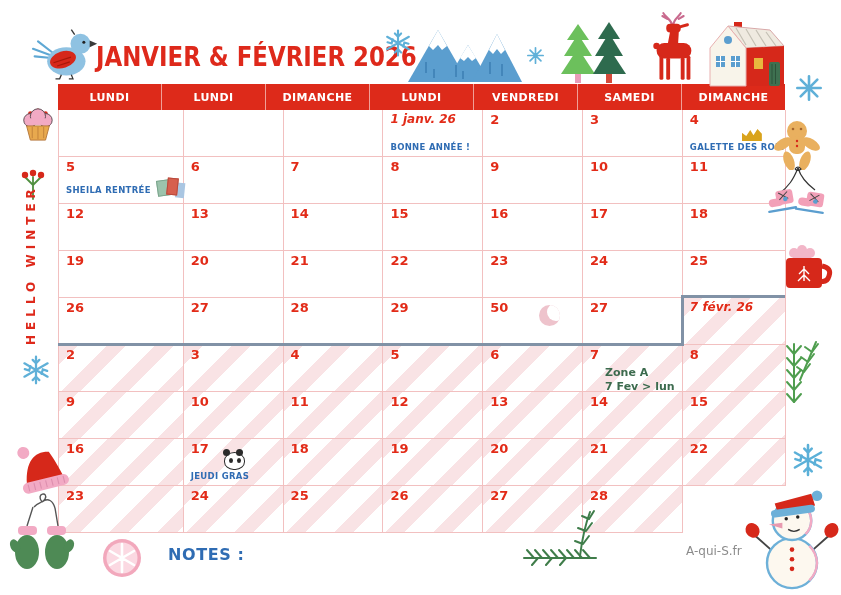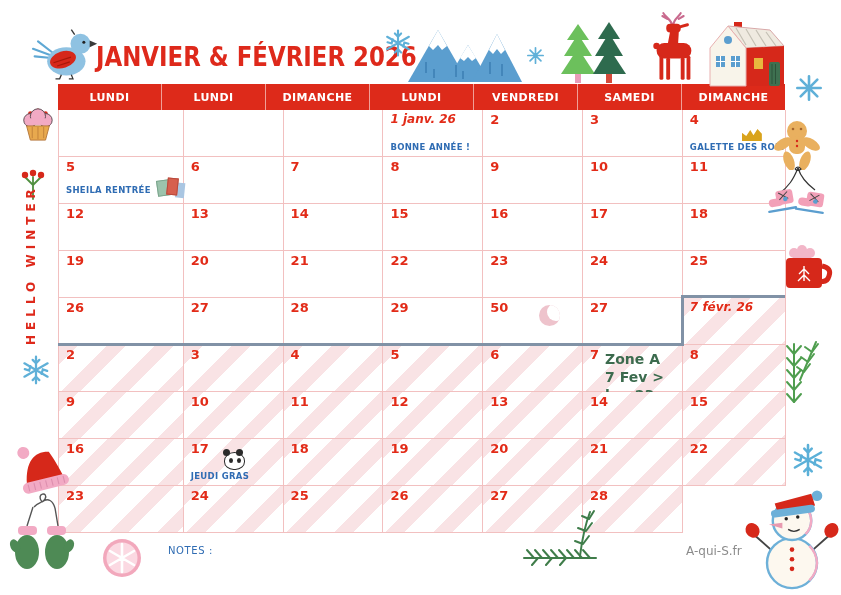--- a/index.html
+++ b/index.html
@@ -20,21 +20,21 @@
   .grid{position:absolute;left:58px;top:110px;width:727px;height:423px;display:grid;
     grid-template-columns:repeat(6,1fr);grid-template-rows:repeat(9,47px);
     border-left:1px solid #f2c0c0;z-index:1}
   .cell{position:relative;display:flex;flex-direction:column;box-sizing:border-box;
     border-right:1px solid #f2c0c0;border-bottom:1px solid #f2c0c0;overflow:visible}
   .cell.striped{background:repeating-linear-gradient(135deg,#f9e3e5 0 14px,#ffffff 14px 34px)}
   .cell.blank{border-right:none;border-bottom:none;background:#fff}
   .date-row{display:flex;align-items:flex-start;gap:6px;padding:3px 0 0 7px}
   .date{font-size:13px;font-weight:bold;color:#e22b18;line-height:1.1}
   .date-long{font-size:12px;font-style:italic}
-  .zone{font-size:14px;font-weight:bold;color:#3c6b4e;line-height:1.3;margin-top:2px}
+  .zone{font-size:11px;font-weight:bold;color:#3c6b4e;line-height:1.3;margin-top:18px}
   .event-wrap{margin-top:auto;padding:0 0 4px 7px;display:flex;flex-direction:column;
     align-items:flex-start;gap:1px}
   .event-row{display:flex;align-items:center;gap:4px}
   .event{font-size:8.5px;font-weight:bold;color:#2f6cb3;letter-spacing:.3px;white-space:nowrap}
 
   
   .divider{position:absolute;background:#8192a6;z-index:3}
 
   
   .cicon{display:inline-block;position:relative;flex:none}
@@ -63,21 +63,21 @@
   .icon-heartflower{width:12px;height:22px;display:flex;flex-direction:column;align-items:center}
   .icon-heartflower::before{content:"♥";color:#d6281a;font-size:9px;line-height:9px}
   .icon-heartflower::after{content:"";width:2px;height:10px;margin-top:1px;
     background:repeating-linear-gradient(180deg,#4f8f3f 0 1.6px,rgba(0,0,0,0) 1.6px 3.5px)}
 
   
   .deco{position:absolute;z-index:5}
   .side-text{position:absolute;left:24px;top:205px;height:140px;color:#de291b;
     font-size:12px;font-weight:bold;letter-spacing:5px;writing-mode:vertical-rl;
     transform:rotate(180deg);z-index:5;white-space:nowrap}
-  .notes-label{position:absolute;left:168px;top:545px;font-size:10px;font-weight:normal;
+  .notes-label{position:absolute;left:168px;top:545px;font-size:16px;font-weight:bold;
     color:#2f6cb3;letter-spacing:.6px;z-index:5}
   .branding{position:absolute;left:686px;top:544px;font-size:12px;color:#8b8b8b;z-index:5}
   .flake{color:#5fb0d8}
 </style>
 </head>
 <body>
 
 <svg width="0" height="0" style="position:absolute" aria-hidden="true">
   <symbol id="sym-flake" viewBox="0 0 24 24">
     <g fill="none" stroke="currentColor" stroke-width="1.7" stroke-linecap="round">

